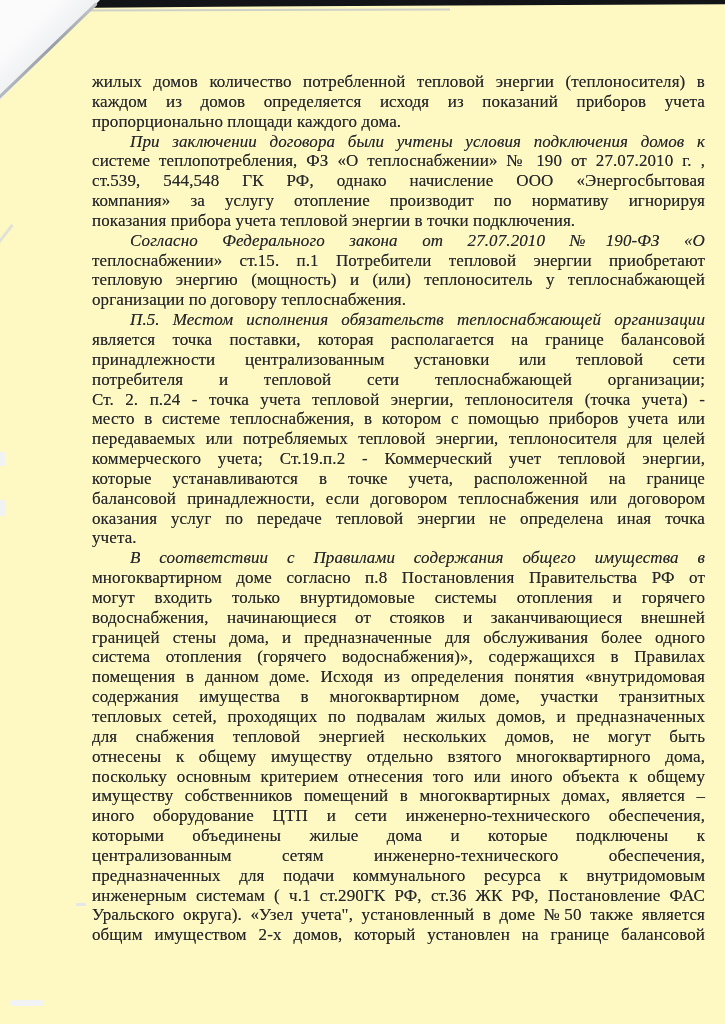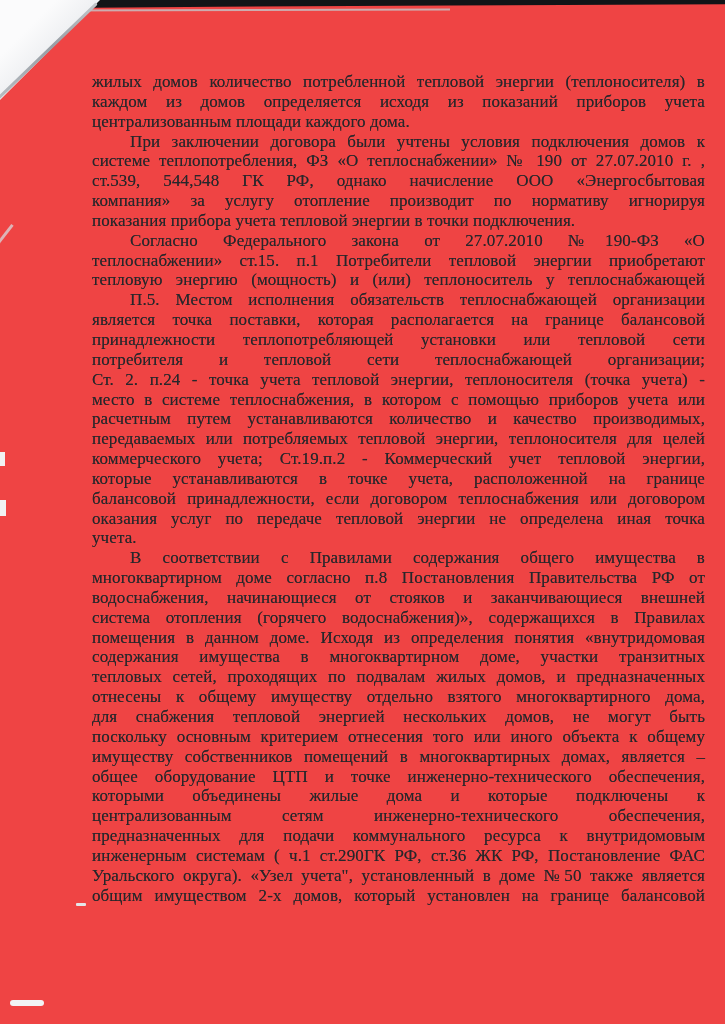--- a/index.html
+++ b/index.html
@@ -7,21 +7,21 @@
     padding: 0;
     width: 725px;
     height: 1024px;
     overflow: hidden;
     background: #ffffff;
   }
   .page {
     position: relative;
     width: 725px;
     height: 1024px;
-    background: #ef4444;
+    background: #fef9c3;
     font-family: "Liberation Serif", "DejaVu Serif", serif;
   }
   
   .scan-bar {
     position: absolute;
     top: 0; left: 0;
     width: 725px; height: 9px;
     background: #121417;
     clip-path: polygon(0 0, 100% 0, 100% 48%, 62% 60%, 30% 76%, 0 95%);
   }
@@ -75,73 +75,75 @@
     letter-spacing: 0.1px;
     text-shadow: 0 0 0.5px rgba(35, 36, 40, 0.6);
   }
   .line {
     text-align: justify;
     text-align-last: justify;
     white-space: nowrap; 
     overflow: visible;
   }
   .line.end  { text-align-last: left; }
-  .line.indent { padding-left: 38px; }
+  .line.indent { padding-left: 38px; font-style: italic; }
 </style>
 </head>
 <body>
 
 <div class="page">
   <div class="scan-bar"></div>
   <div class="scan-bar-shadow"></div>
   <div class="fold"></div>
   <div class="crease"></div>
   <div class="edge-mark"></div>
   <div class="left-strip-1"></div>
   <div class="left-strip-2"></div>
   <div class="margin-dash"></div>
   <div class="bottom-smudge"></div>
 
   <div class="text-block">
       <div class="line">жилых домов количество потребленной тепловой энергии (теплоносителя) в</div>
       <div class="line">каждом из домов определяется исходя из показаний приборов учета</div>
-      <div class="line end">централизованным площади каждого дома.</div>
+      <div class="line end">пропорционально площади каждого дома.</div>
       <div class="line indent">При заключении договора были учтены условия подключения домов к</div>
       <div class="line">системе теплопотребления, ФЗ «О теплоснабжении» № 190 от 27.07.2010 г. ,</div>
       <div class="line">ст.539, 544,548 ГК РФ, однако начисление ООО «Энергосбытовая</div>
       <div class="line">компания» за услугу отопление производит по нормативу игнорируя</div>
       <div class="line end">показания прибора учета тепловой энергии в точки подключения.</div>
       <div class="line indent">Согласно Федерального закона от 27.07.2010 №190-ФЗ «О</div>
       <div class="line">теплоснабжении» ст.15. п.1 Потребители тепловой энергии приобретают</div>
       <div class="line">тепловую энергию (мощность) и (или) теплоноситель у теплоснабжающей</div>
+      <div class="line end">организации по договору теплоснабжения.</div>
       <div class="line indent">П.5. Местом исполнения обязательств теплоснабжающей организации</div>
       <div class="line">является точка поставки, которая располагается на границе балансовой</div>
-      <div class="line">принадлежности теплопотребляющей установки или тепловой сети</div>
+      <div class="line">принадлежности централизованным установки или тепловой сети</div>
       <div class="line">потребителя и тепловой сети теплоснабжающей организации;</div>
       <div class="line">Ст. 2. п.24 - точка учета тепловой энергии, теплоносителя (точка учета) -</div>
       <div class="line">место в системе теплоснабжения, в котором с помощью приборов учета или</div>
-      <div class="line">расчетным путем устанавливаются количество и качество производимых,</div>
       <div class="line">передаваемых или потребляемых тепловой энергии, теплоносителя для целей</div>
       <div class="line">коммерческого учета; Ст.19.п.2 - Коммерческий учет тепловой энергии,</div>
       <div class="line">которые устанавливаются в точке учета, расположенной на границе</div>
       <div class="line">балансовой принадлежности, если договором теплоснабжения или договором</div>
       <div class="line">оказания услуг по передаче тепловой энергии не определена иная точка</div>
       <div class="line end">учета.</div>
       <div class="line indent">В соответствии с Правилами содержания общего имущества в</div>
       <div class="line">многоквартирном доме согласно п.8 Постановления Правительства РФ от</div>
+      <div class="line">могут входить только внуртидомовые системы отопления и горячего</div>
       <div class="line">водоснабжения, начинающиеся от стояков и заканчивающиеся внешней</div>
+      <div class="line">границей стены дома, и предназначенные для обслуживания более одного</div>
       <div class="line">система отопления (горячего водоснабжения)», содержащихся в Правилах</div>
       <div class="line">помещения в данном доме. Исходя из определения понятия «внутридомовая</div>
       <div class="line">содержания имущества в многоквартирном доме, участки транзитных</div>
       <div class="line">тепловых сетей, проходящих по подвалам жилых домов, и предназначенных</div>
+      <div class="line">для снабжения тепловой энергией нескольких домов, не могут быть</div>
       <div class="line">отнесены к общему имуществу отдельно взятого многоквартирного дома,</div>
-      <div class="line">для снабжения тепловой энергией нескольких домов, не могут быть</div>
       <div class="line">поскольку основным критерием отнесения того или иного объекта к общему</div>
       <div class="line">имуществу собственников помещений в многоквартирных домах, является –</div>
-      <div class="line">общее оборудование ЦТП и точке инженерно-технического обеспечения,</div>
+      <div class="line">иного оборудование ЦТП и сети инженерно-технического обеспечения,</div>
       <div class="line">которыми объединены жилые дома и которые подключены к</div>
       <div class="line">централизованным сетям инженерно-технического обеспечения,</div>
       <div class="line">предназначенных для подачи коммунального ресурса к внутридомовым</div>
       <div class="line">инженерным системам ( ч.1 ст.290ГК РФ, ст.36 ЖК РФ, Постановление ФАС</div>
       <div class="line">Уральского округа). «Узел учета", установленный в доме №50 также является</div>
       <div class="line">общим имуществом 2-х домов, который установлен на границе балансовой</div>
     </div>
 </div>
 
 </body></html>

